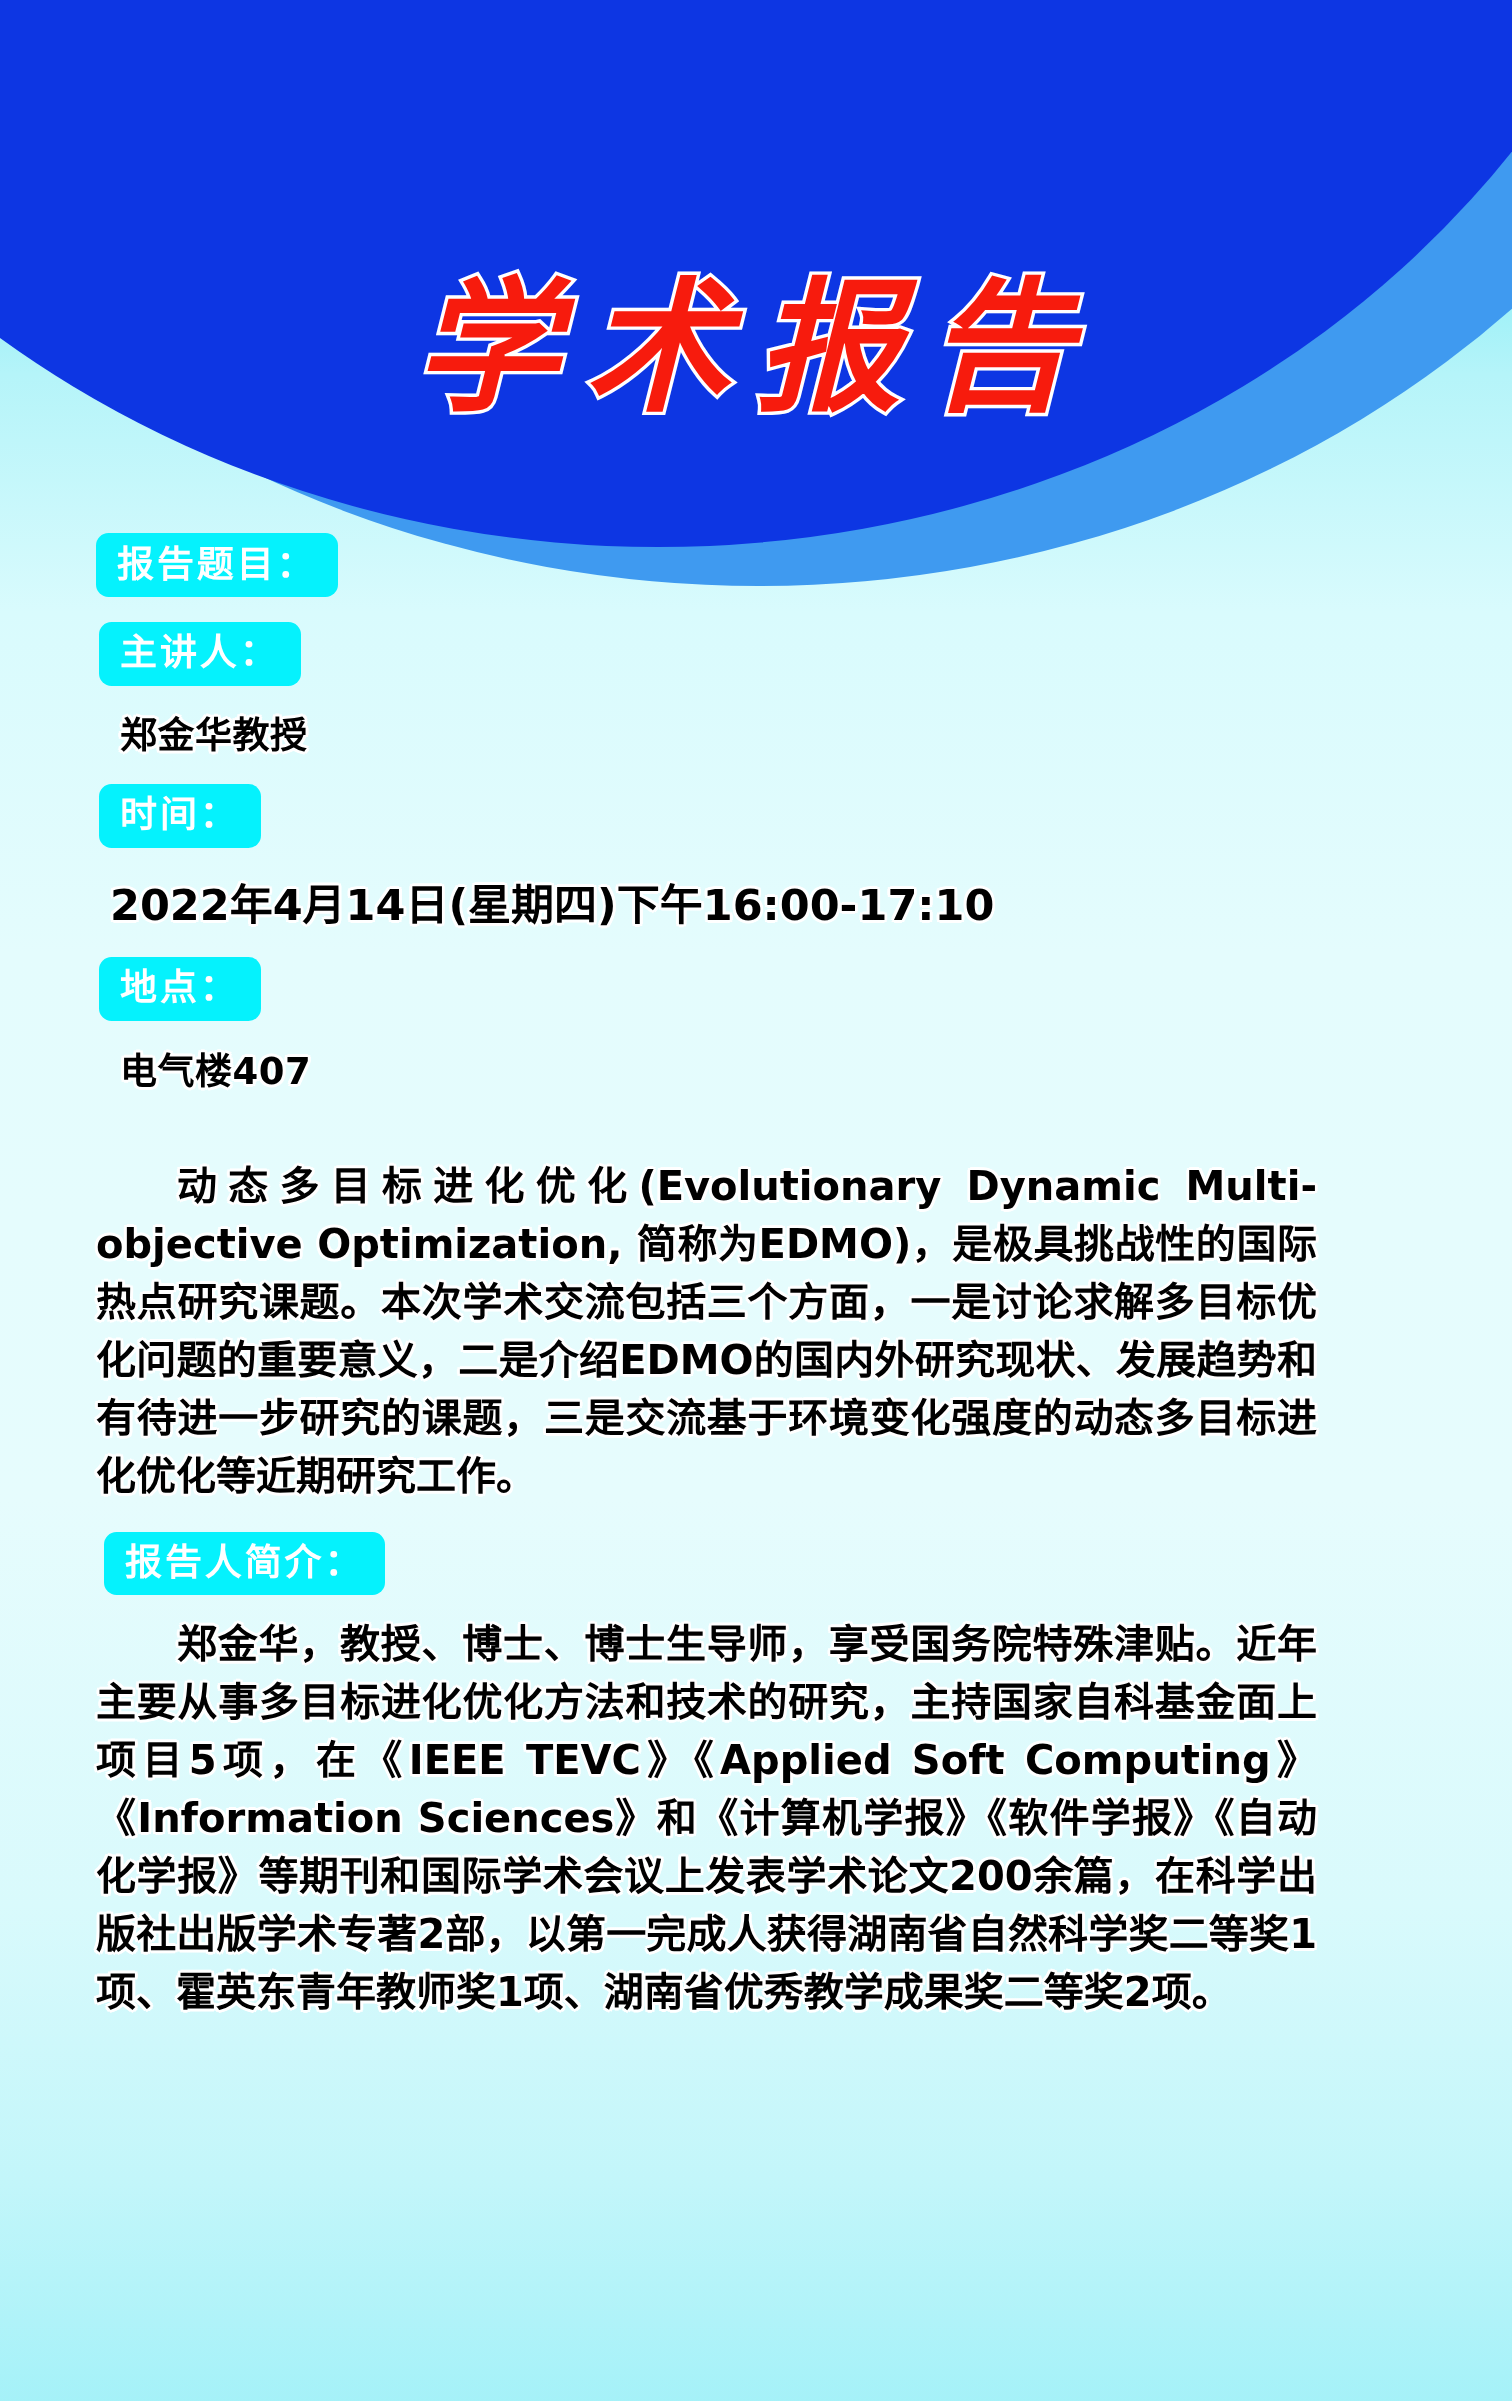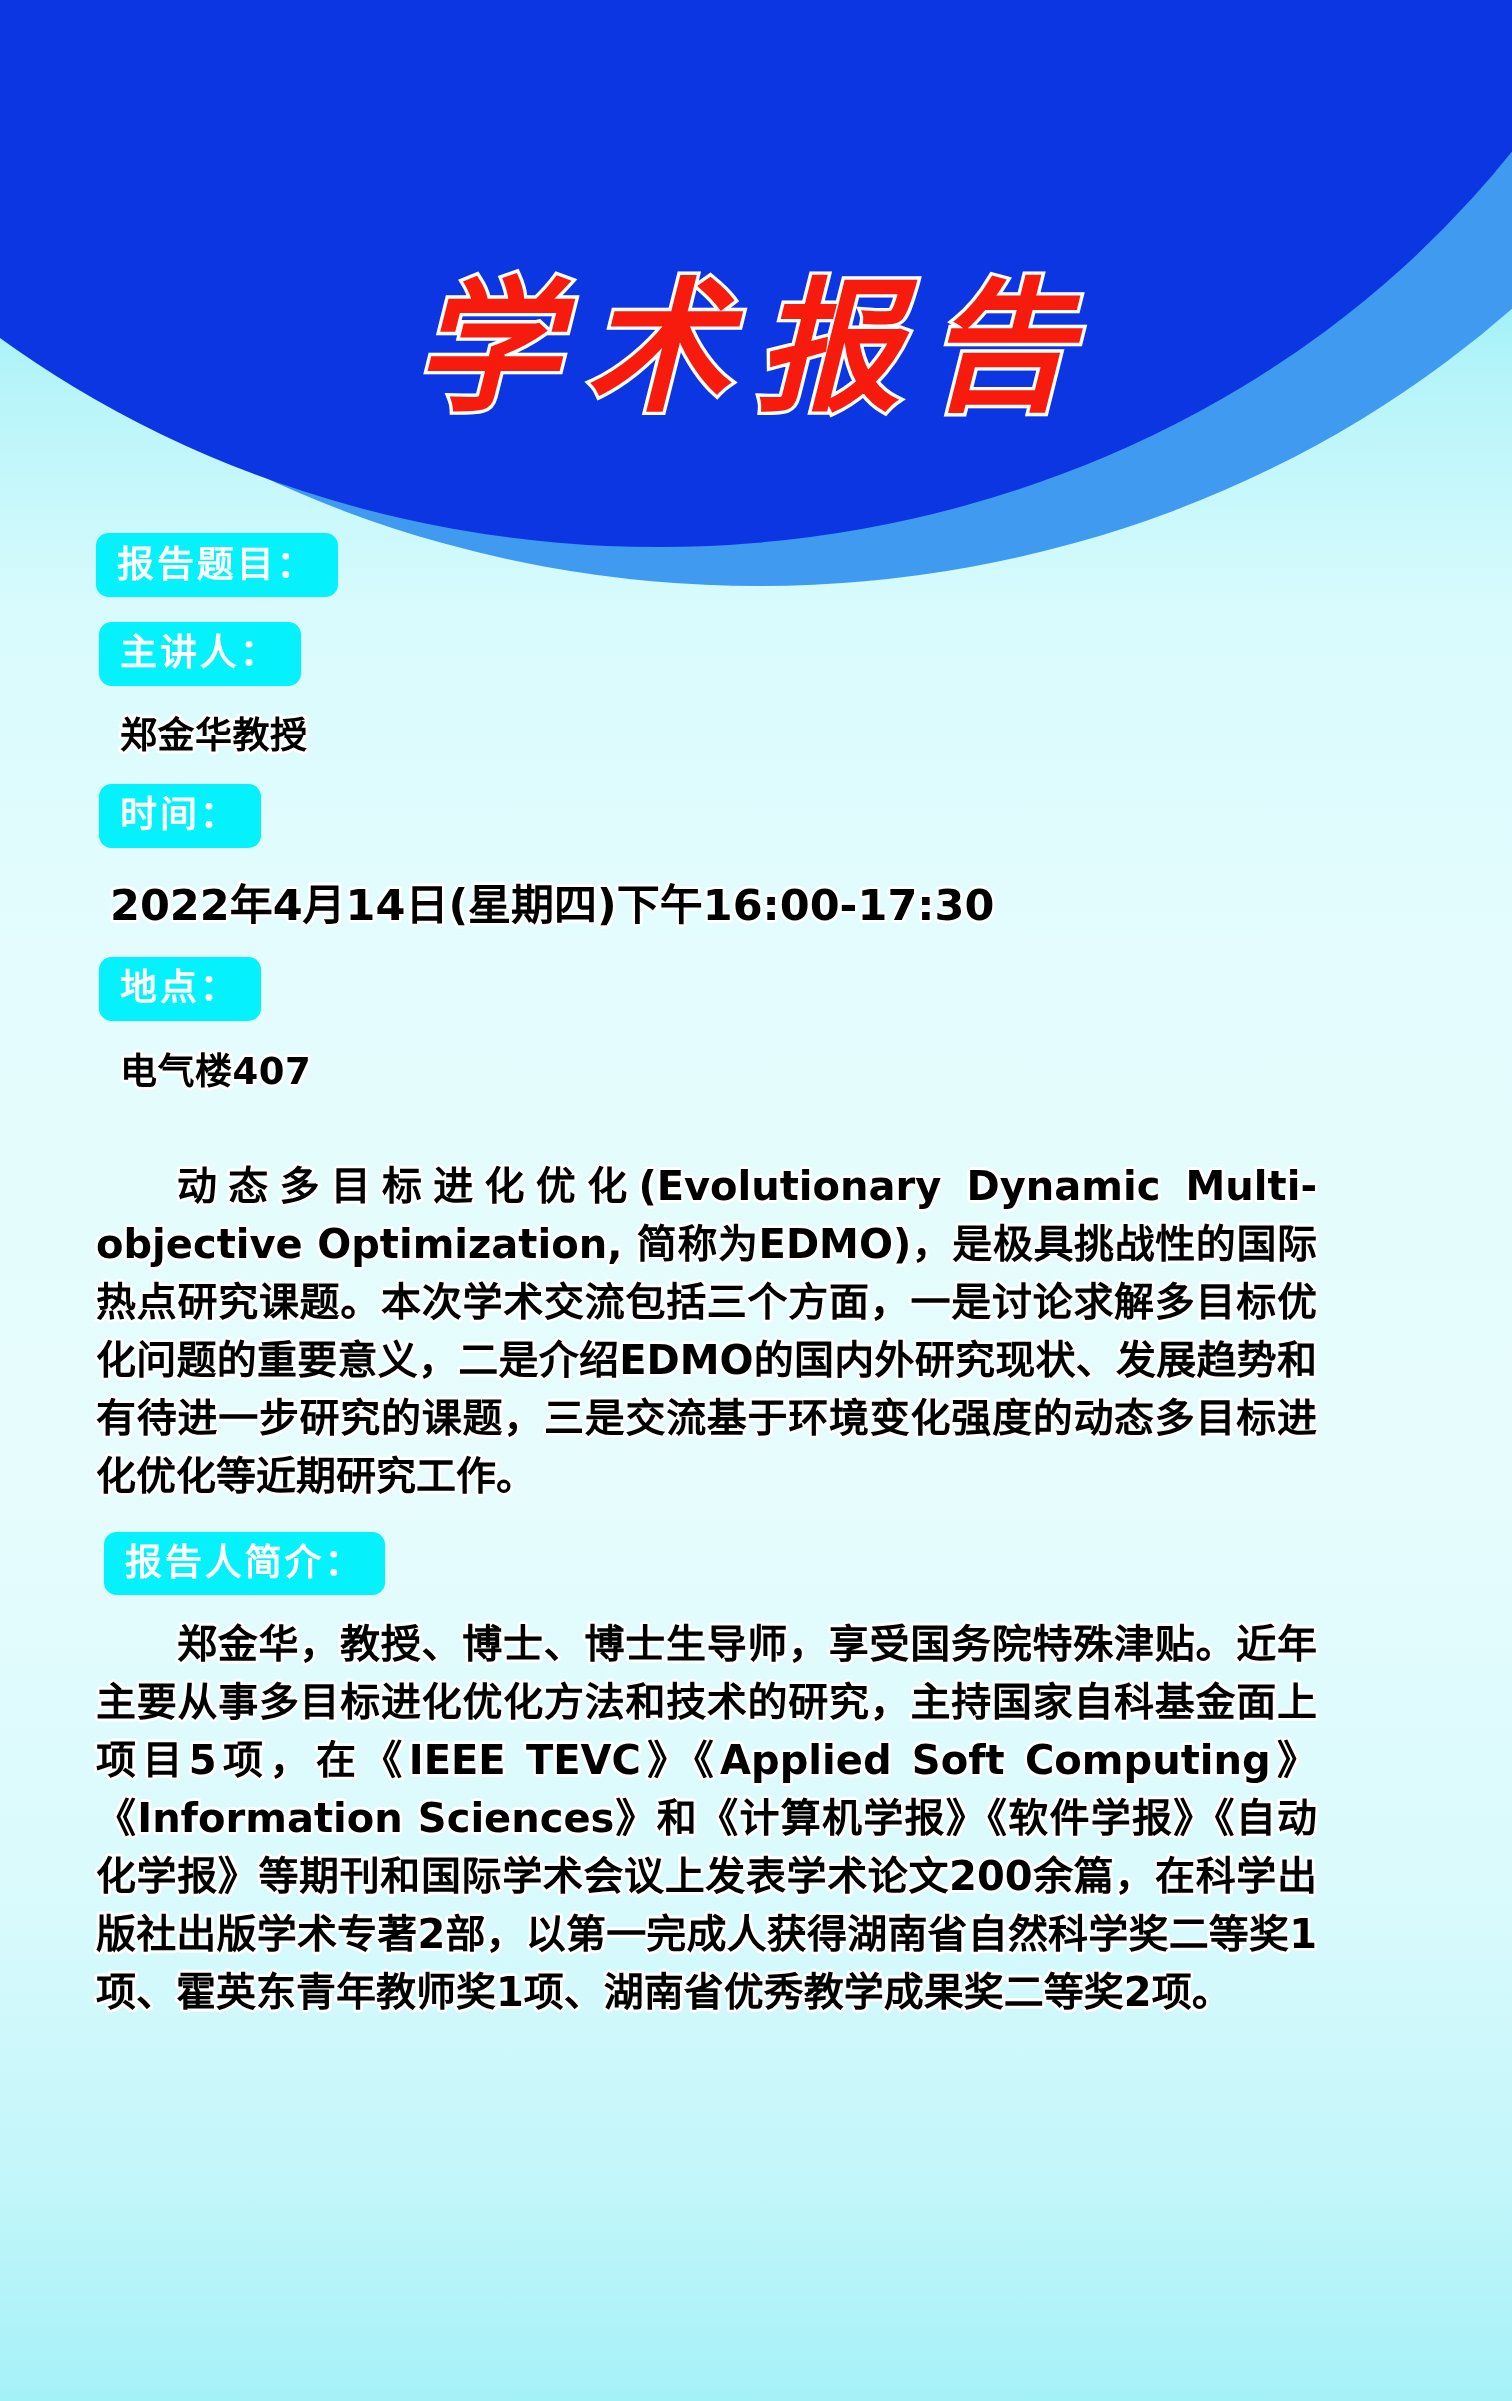--- a/index.html
+++ b/index.html
@@ -145,21 +145,21 @@
   <div class="content">
 
     <div class="badge">报告题目：</div>
 
     <div class="gap-a"></div>
     <div class="badge narrow">主讲人：</div>
     <div class="row-value v-speaker">郑金华教授</div>
 
     <div class="gap-a"></div>
     <div class="badge narrow">时间：</div>
-    <div class="row-value v-time">2022年4月14日(星期四)下午16:00-17:30</div>
+    <div class="row-value v-time">2022年4月14日(星期四)下午16:00-17:10</div>
 
     <div class="gap-a"></div>
     <div class="badge narrow">地点：</div>
     <div class="row-value v-place">电气楼407</div>
 
     <div class="gap-b"></div>
     <div class="para">动态多目标进化优化(Evolutionary Dynamic Multi-objective Optimization, 简称为EDMO)，是极具挑战性的国际热点研究课题。本次学术交流包括三个方面，一是讨论求解多目标优化问题的重要意义，二是介绍EDMO的国内外研究现状、发展趋势和有待进一步研究的课题，三是交流基于环境变化强度的动态多目标进化优化等近期研究工作。</div>
 
     <div class="gap-b"></div>
     <div class="badge sm">报告人简介：</div>

